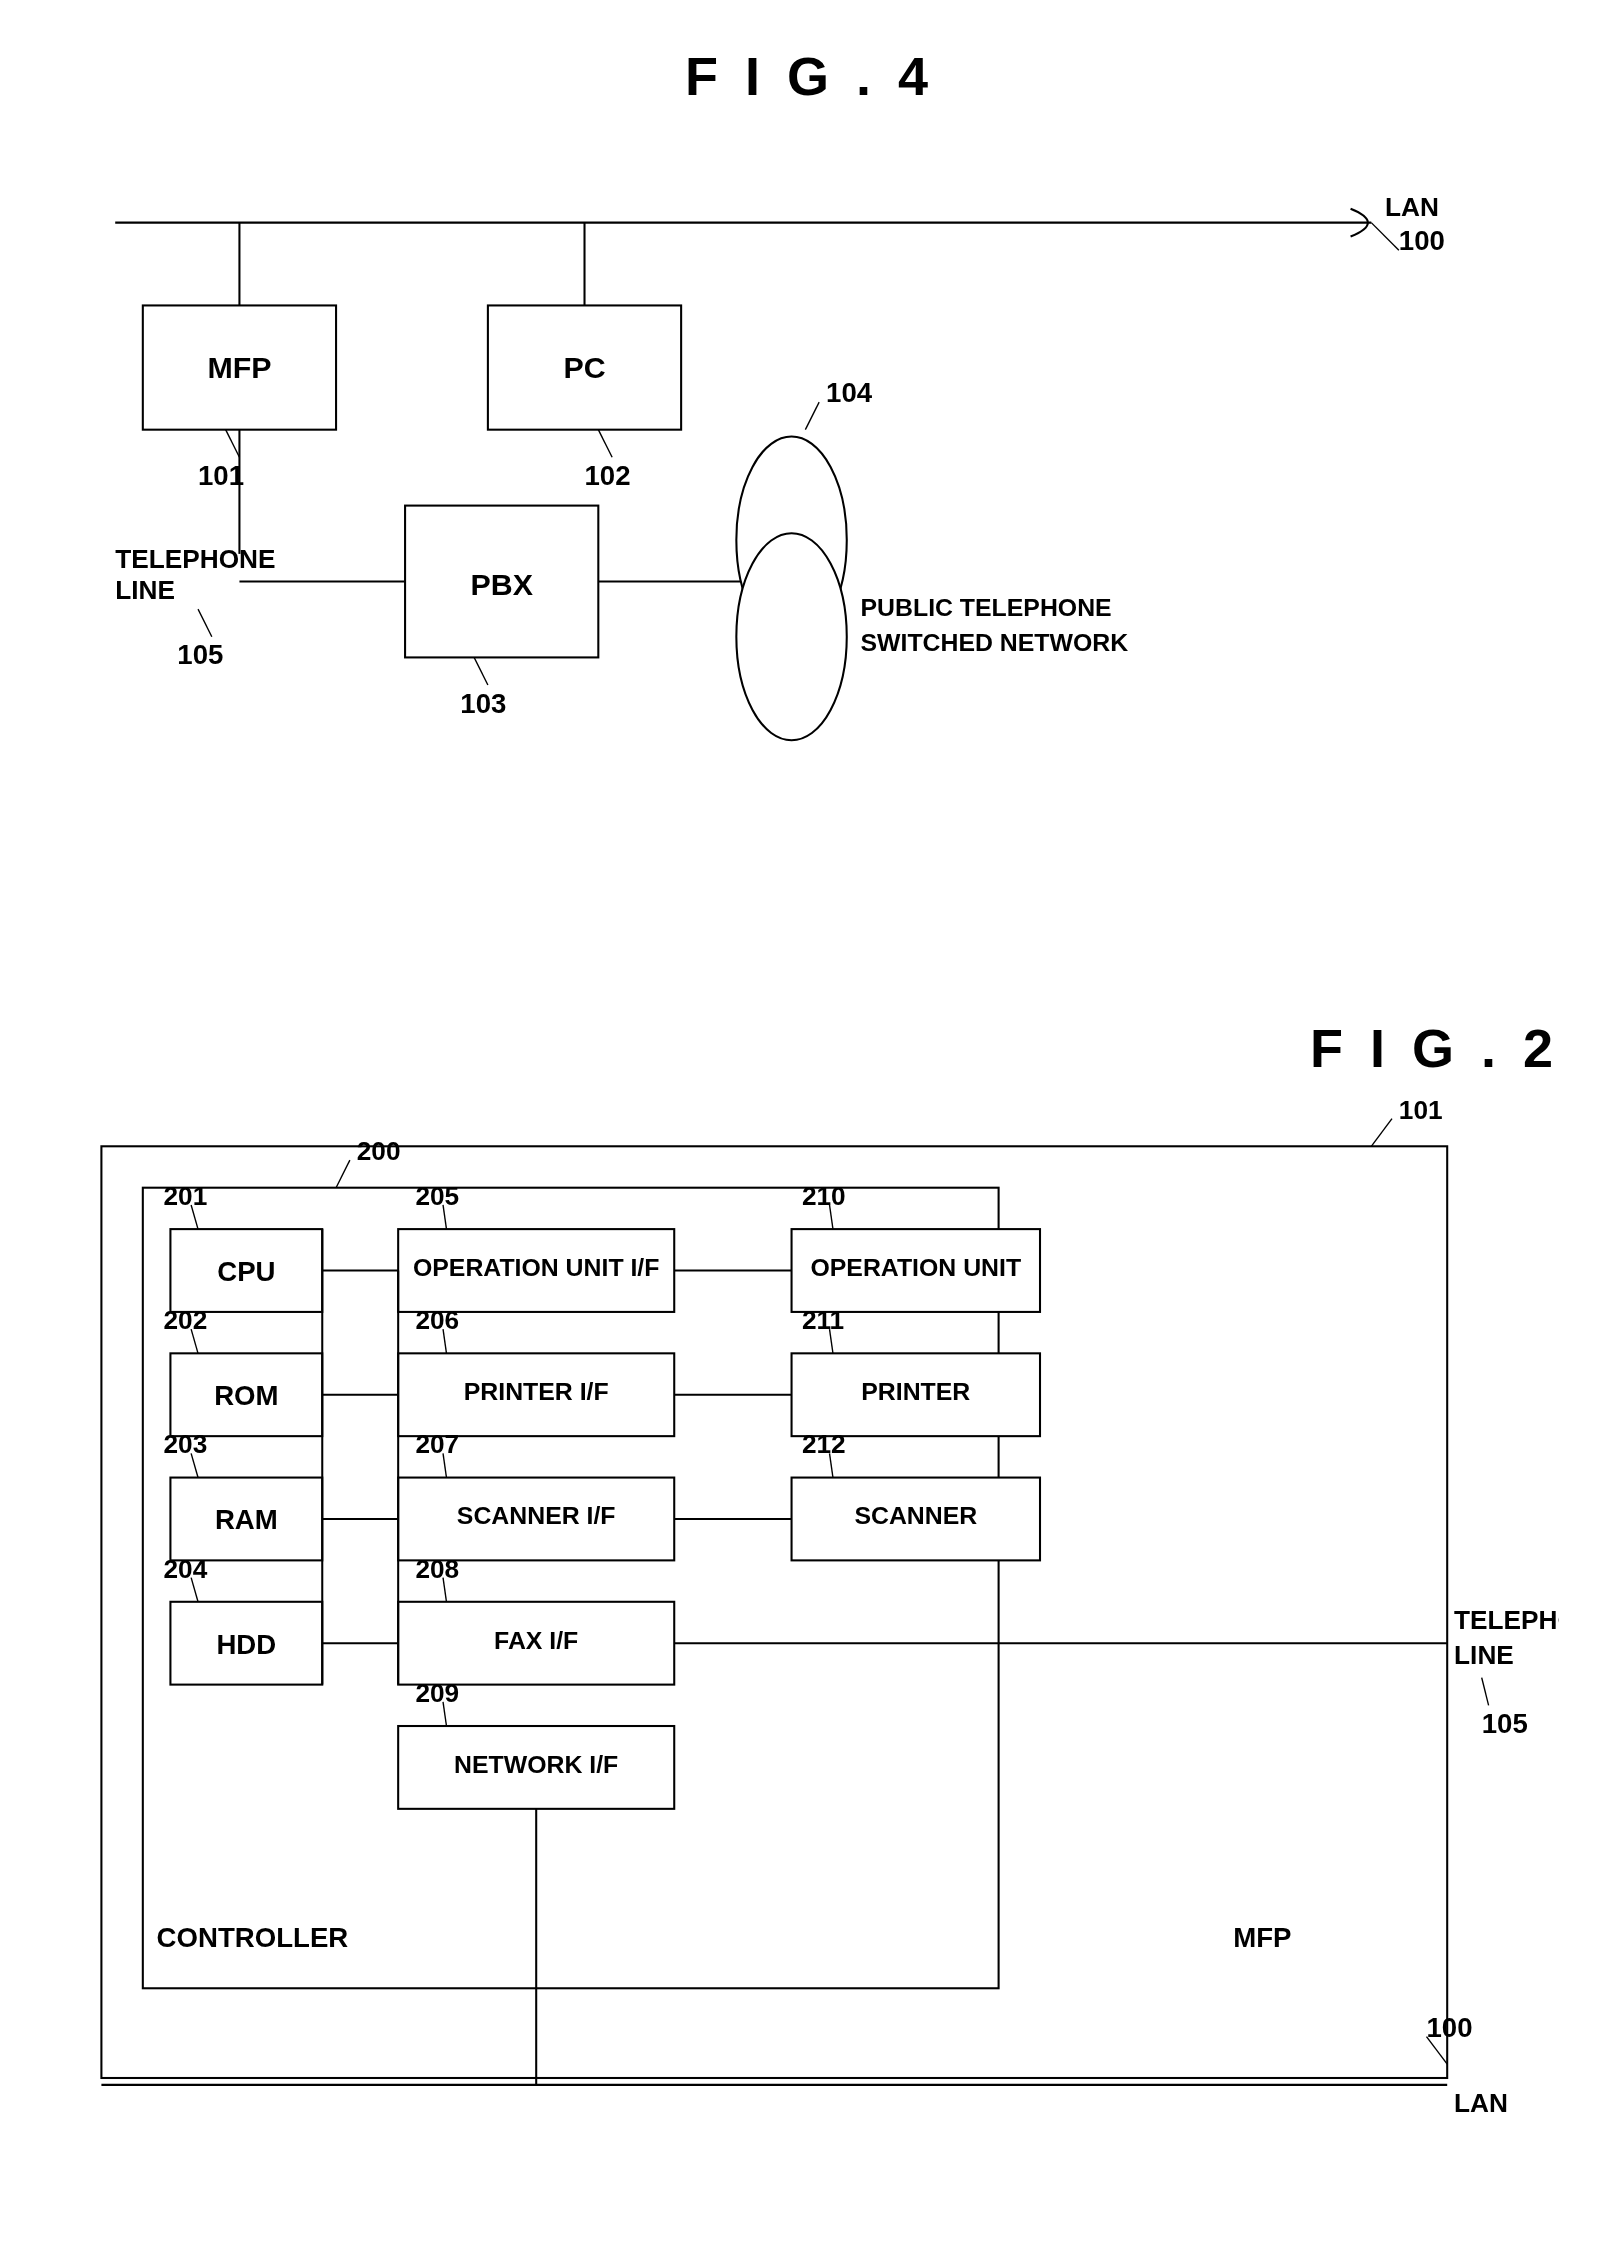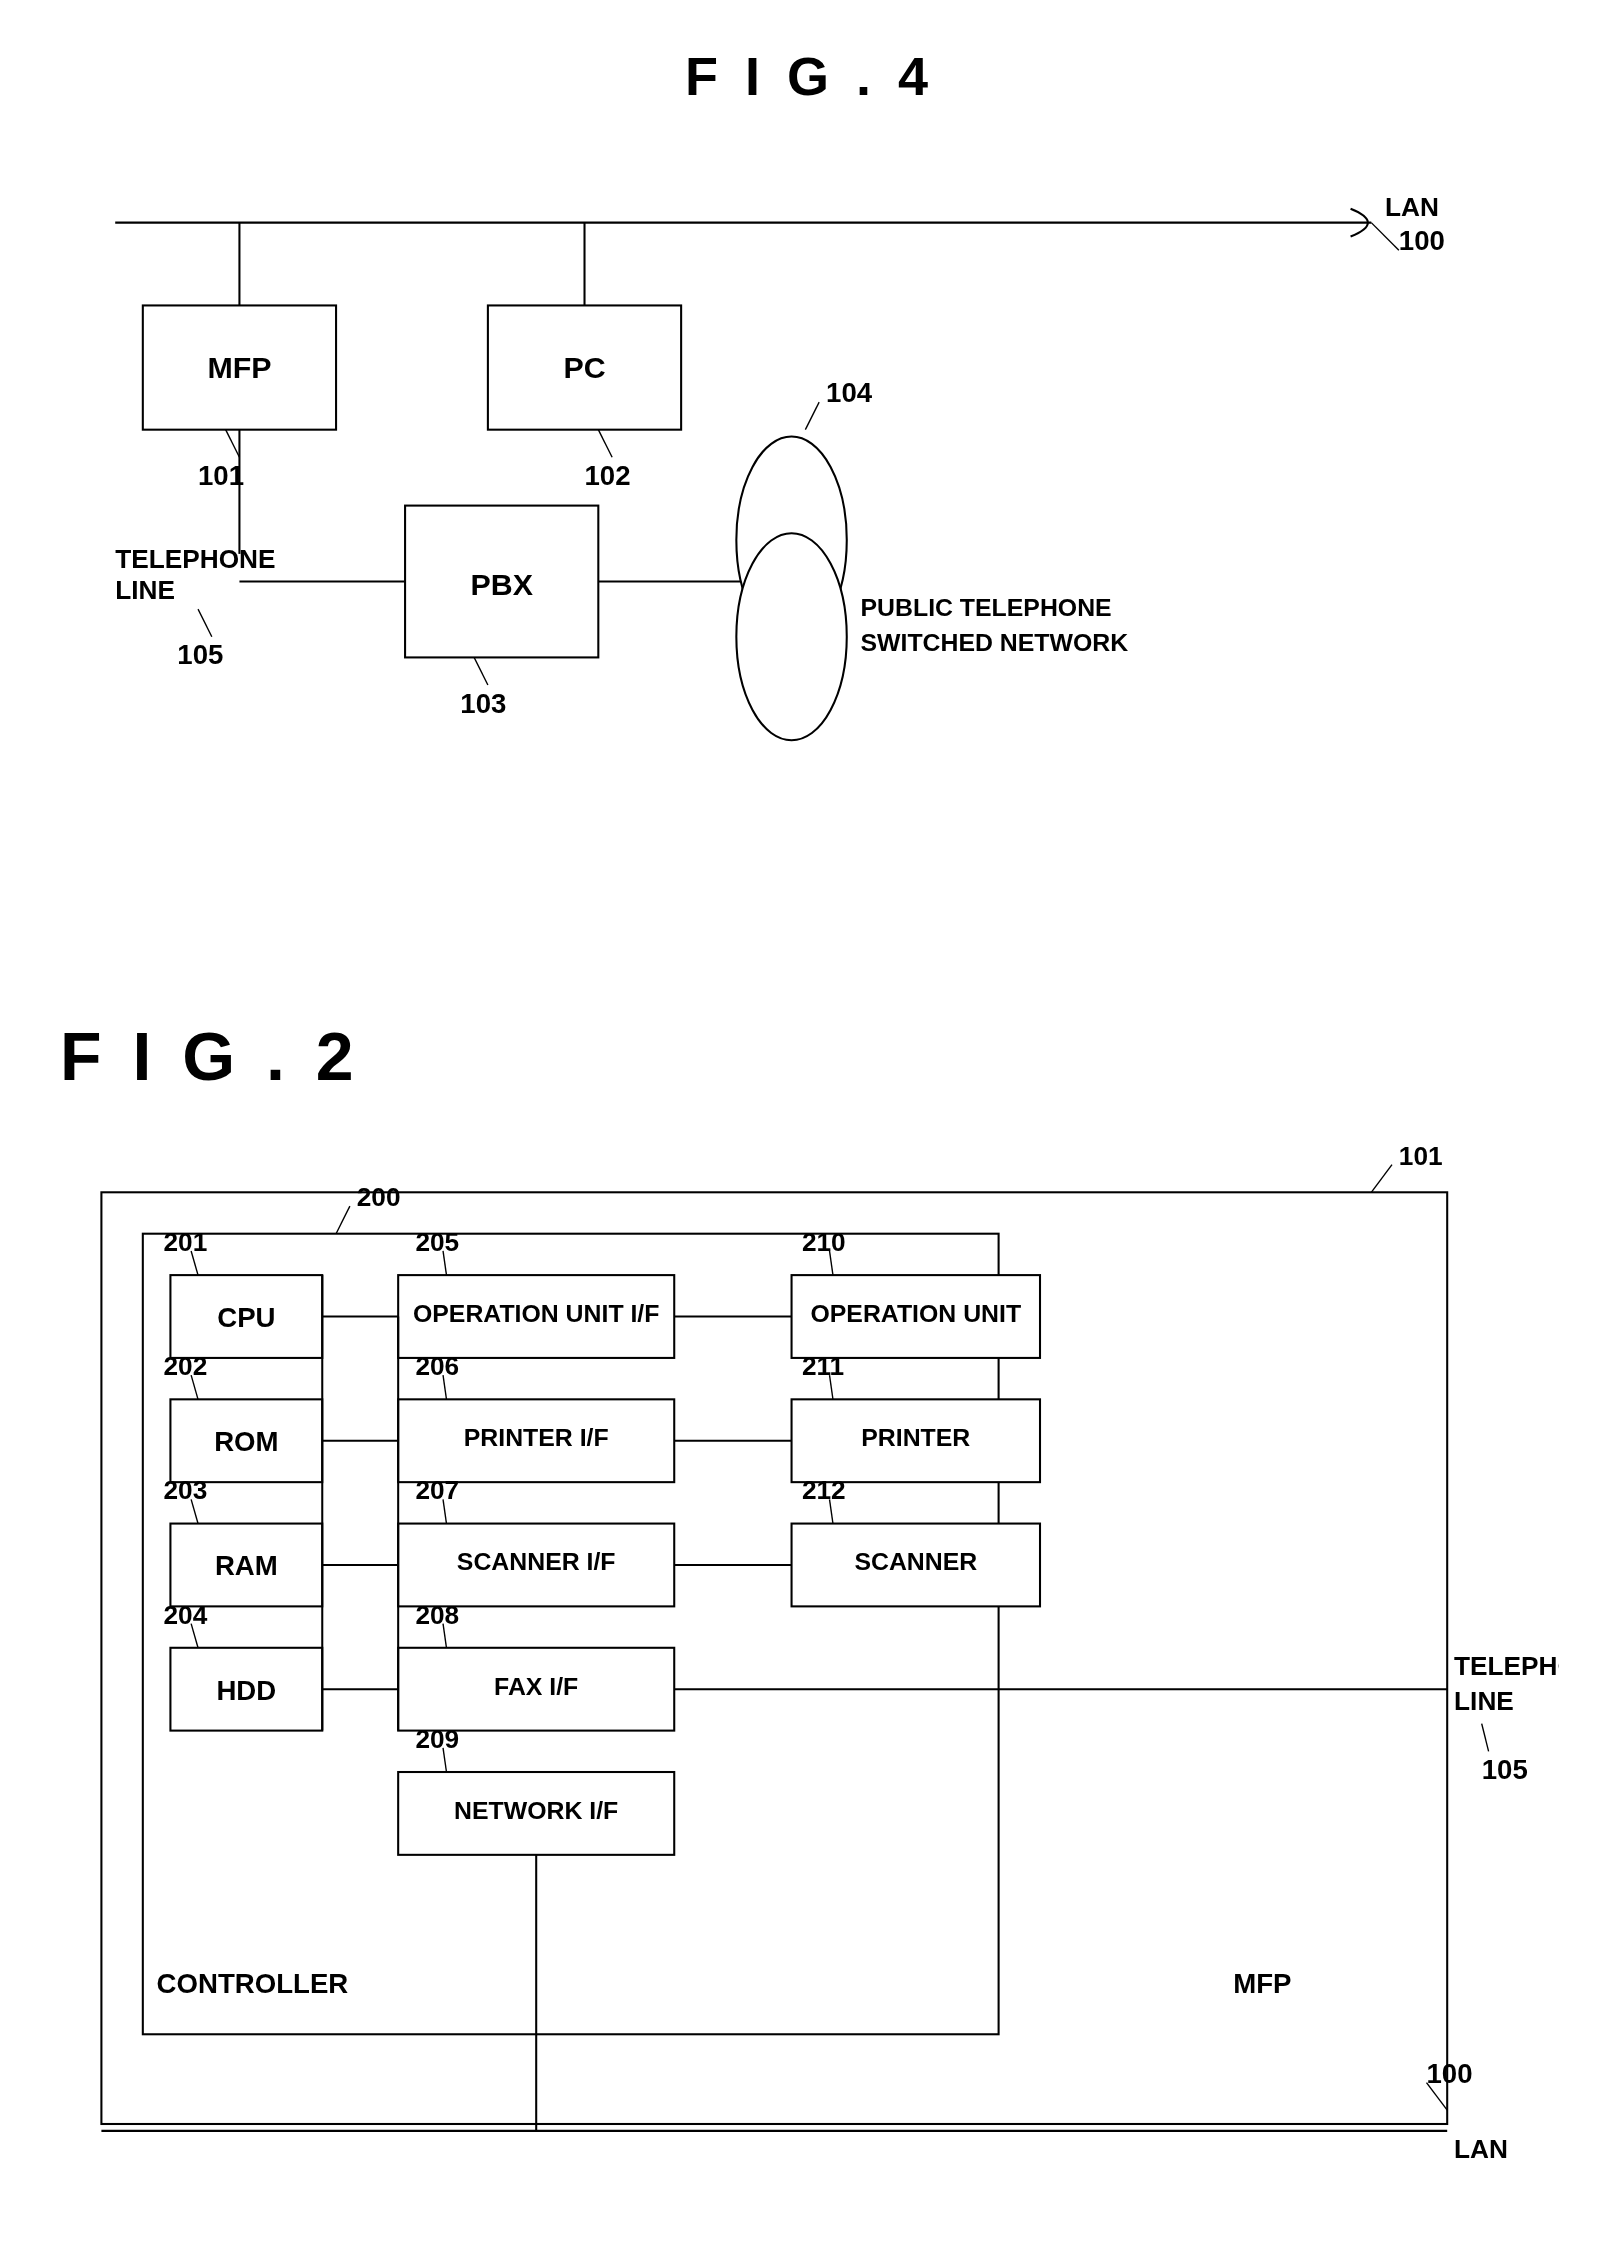--- a/index.html
+++ b/index.html
@@ -31,25 +31,24 @@
 
     .fig1-area {
       position: relative;
       width: 100%;
       height: 820px;
       margin-bottom: 60px;
     }
 
     
     .fig2-title {
-      text-align: left;
-      font-size: 68px;
+      text-align: right;
+      font-size: 54px;
       font-weight: bold;
       letter-spacing: 6px;
-      margin-bottom: 30px;
     }
 
     .fig2-area {
       position: relative;
       width: 100%;
       height: 1156px;
     }
 
     
     .svg-overlay {

